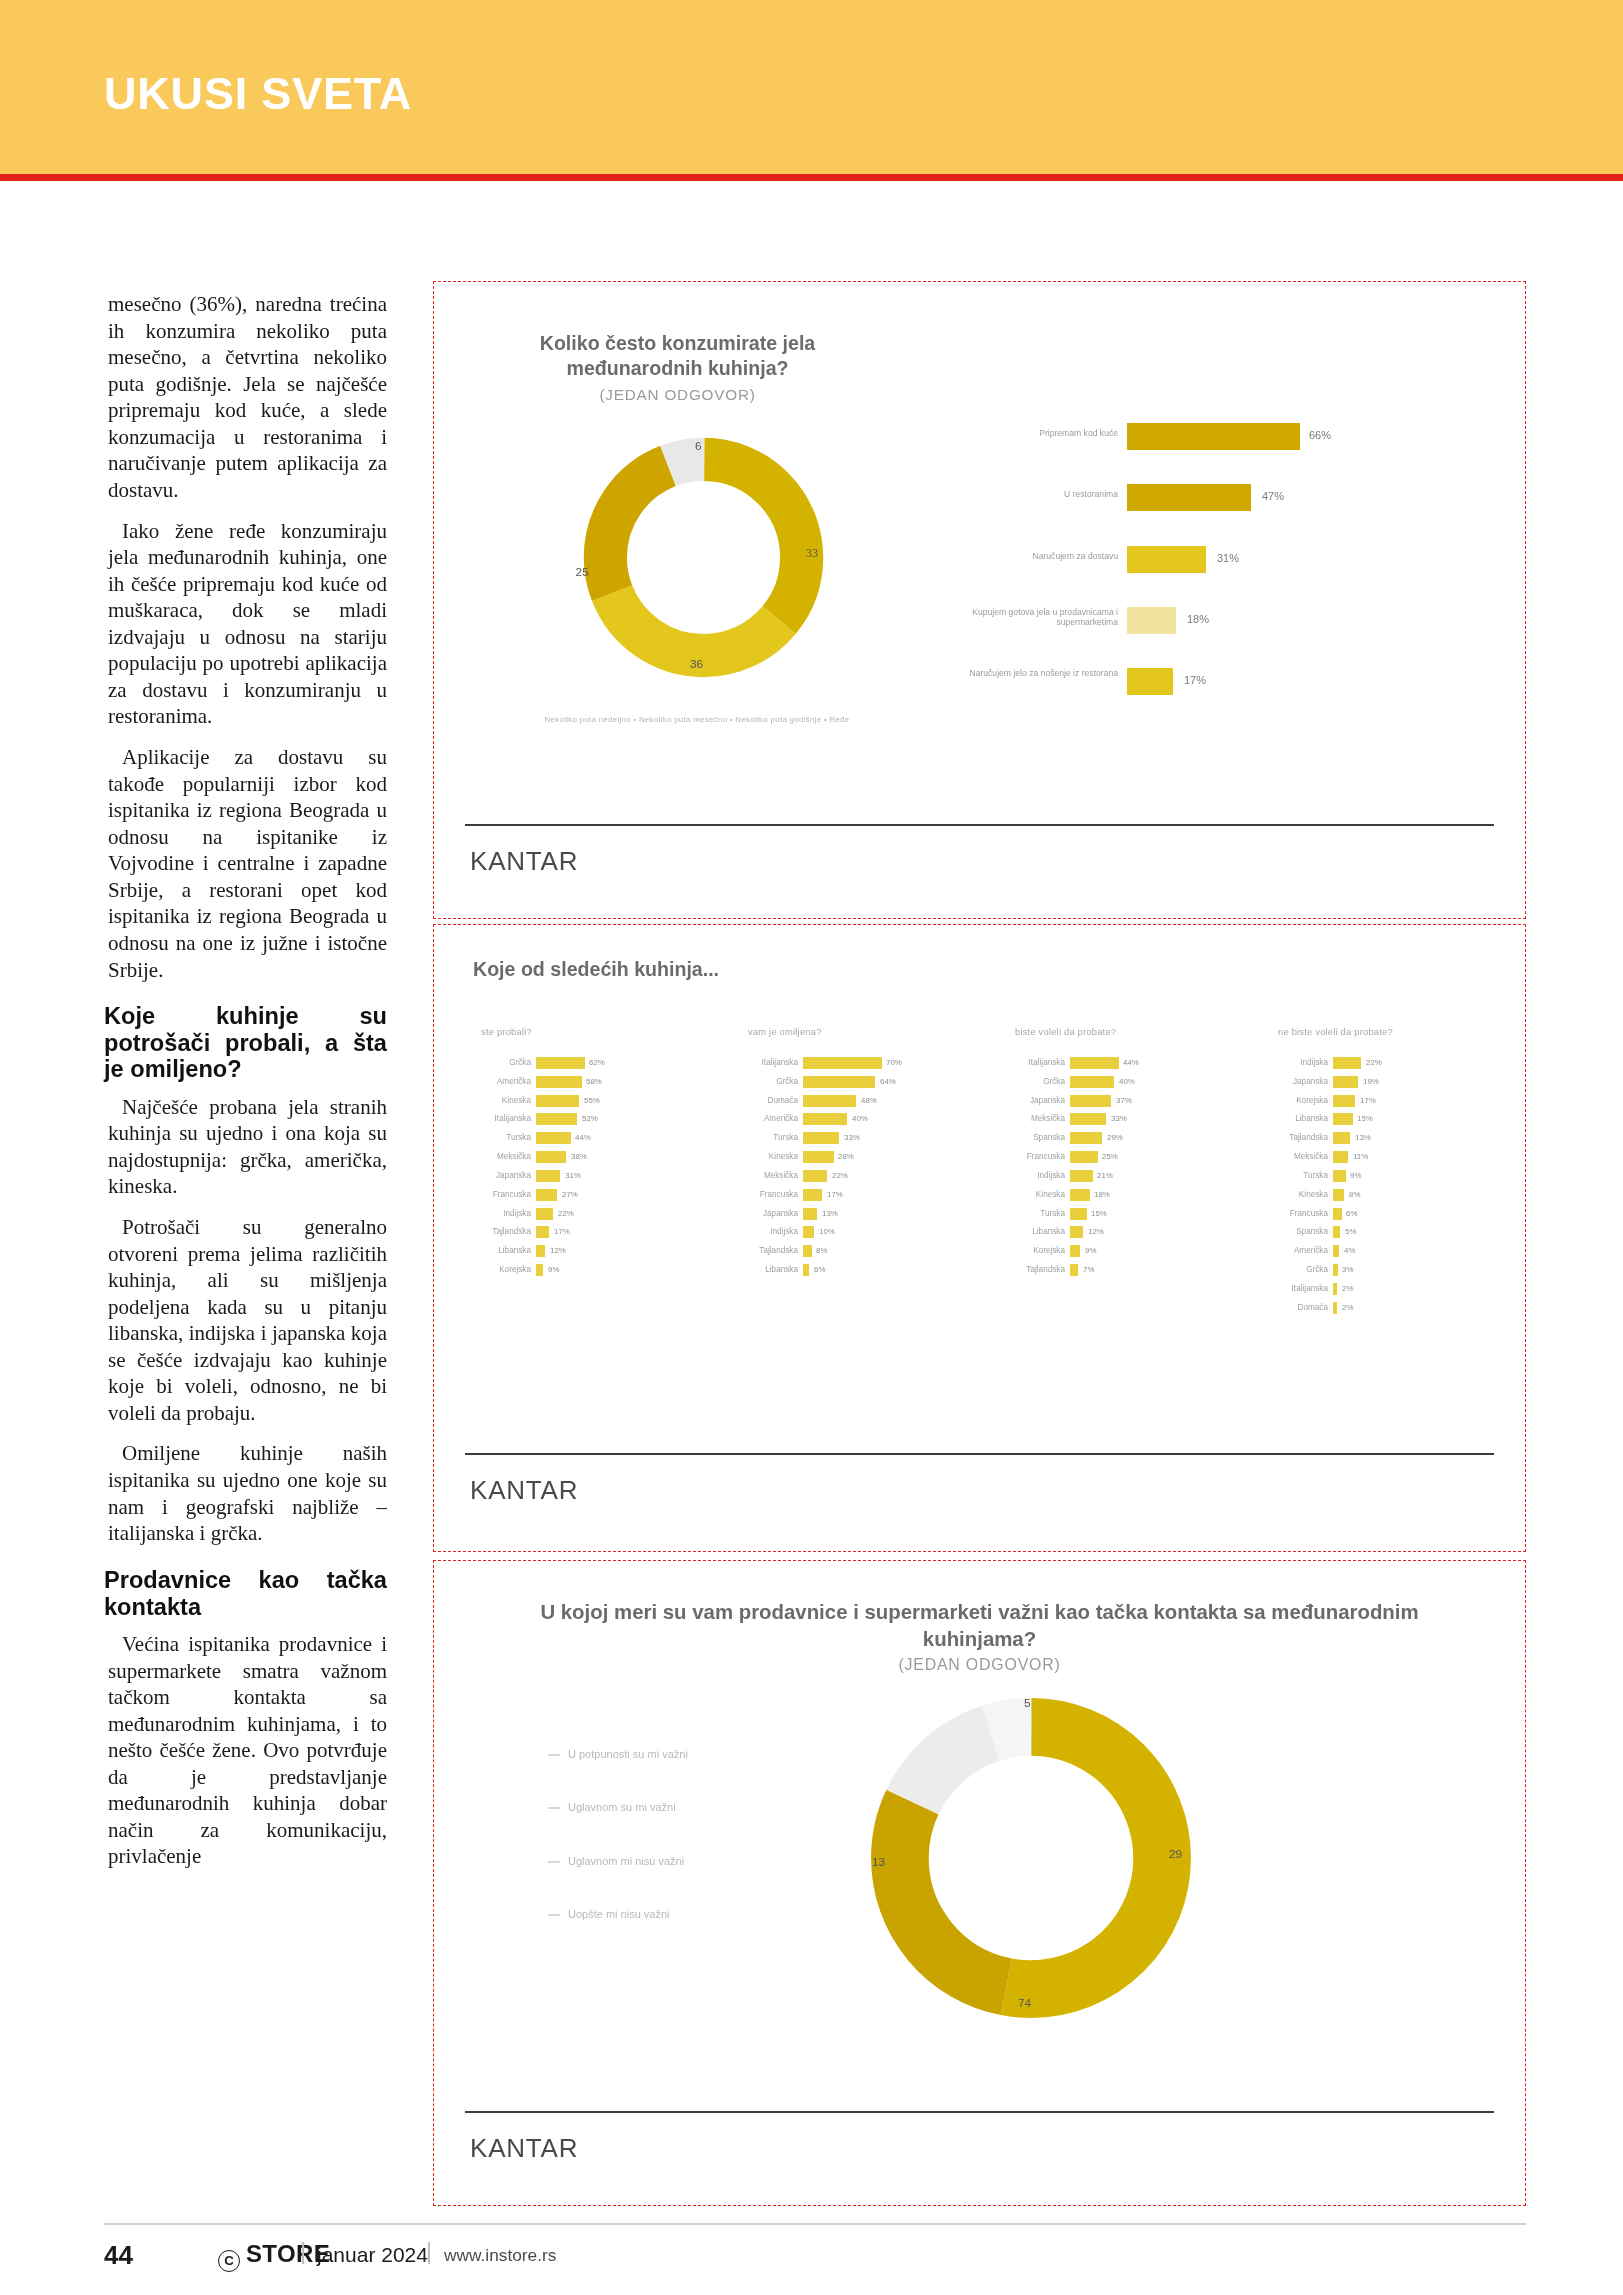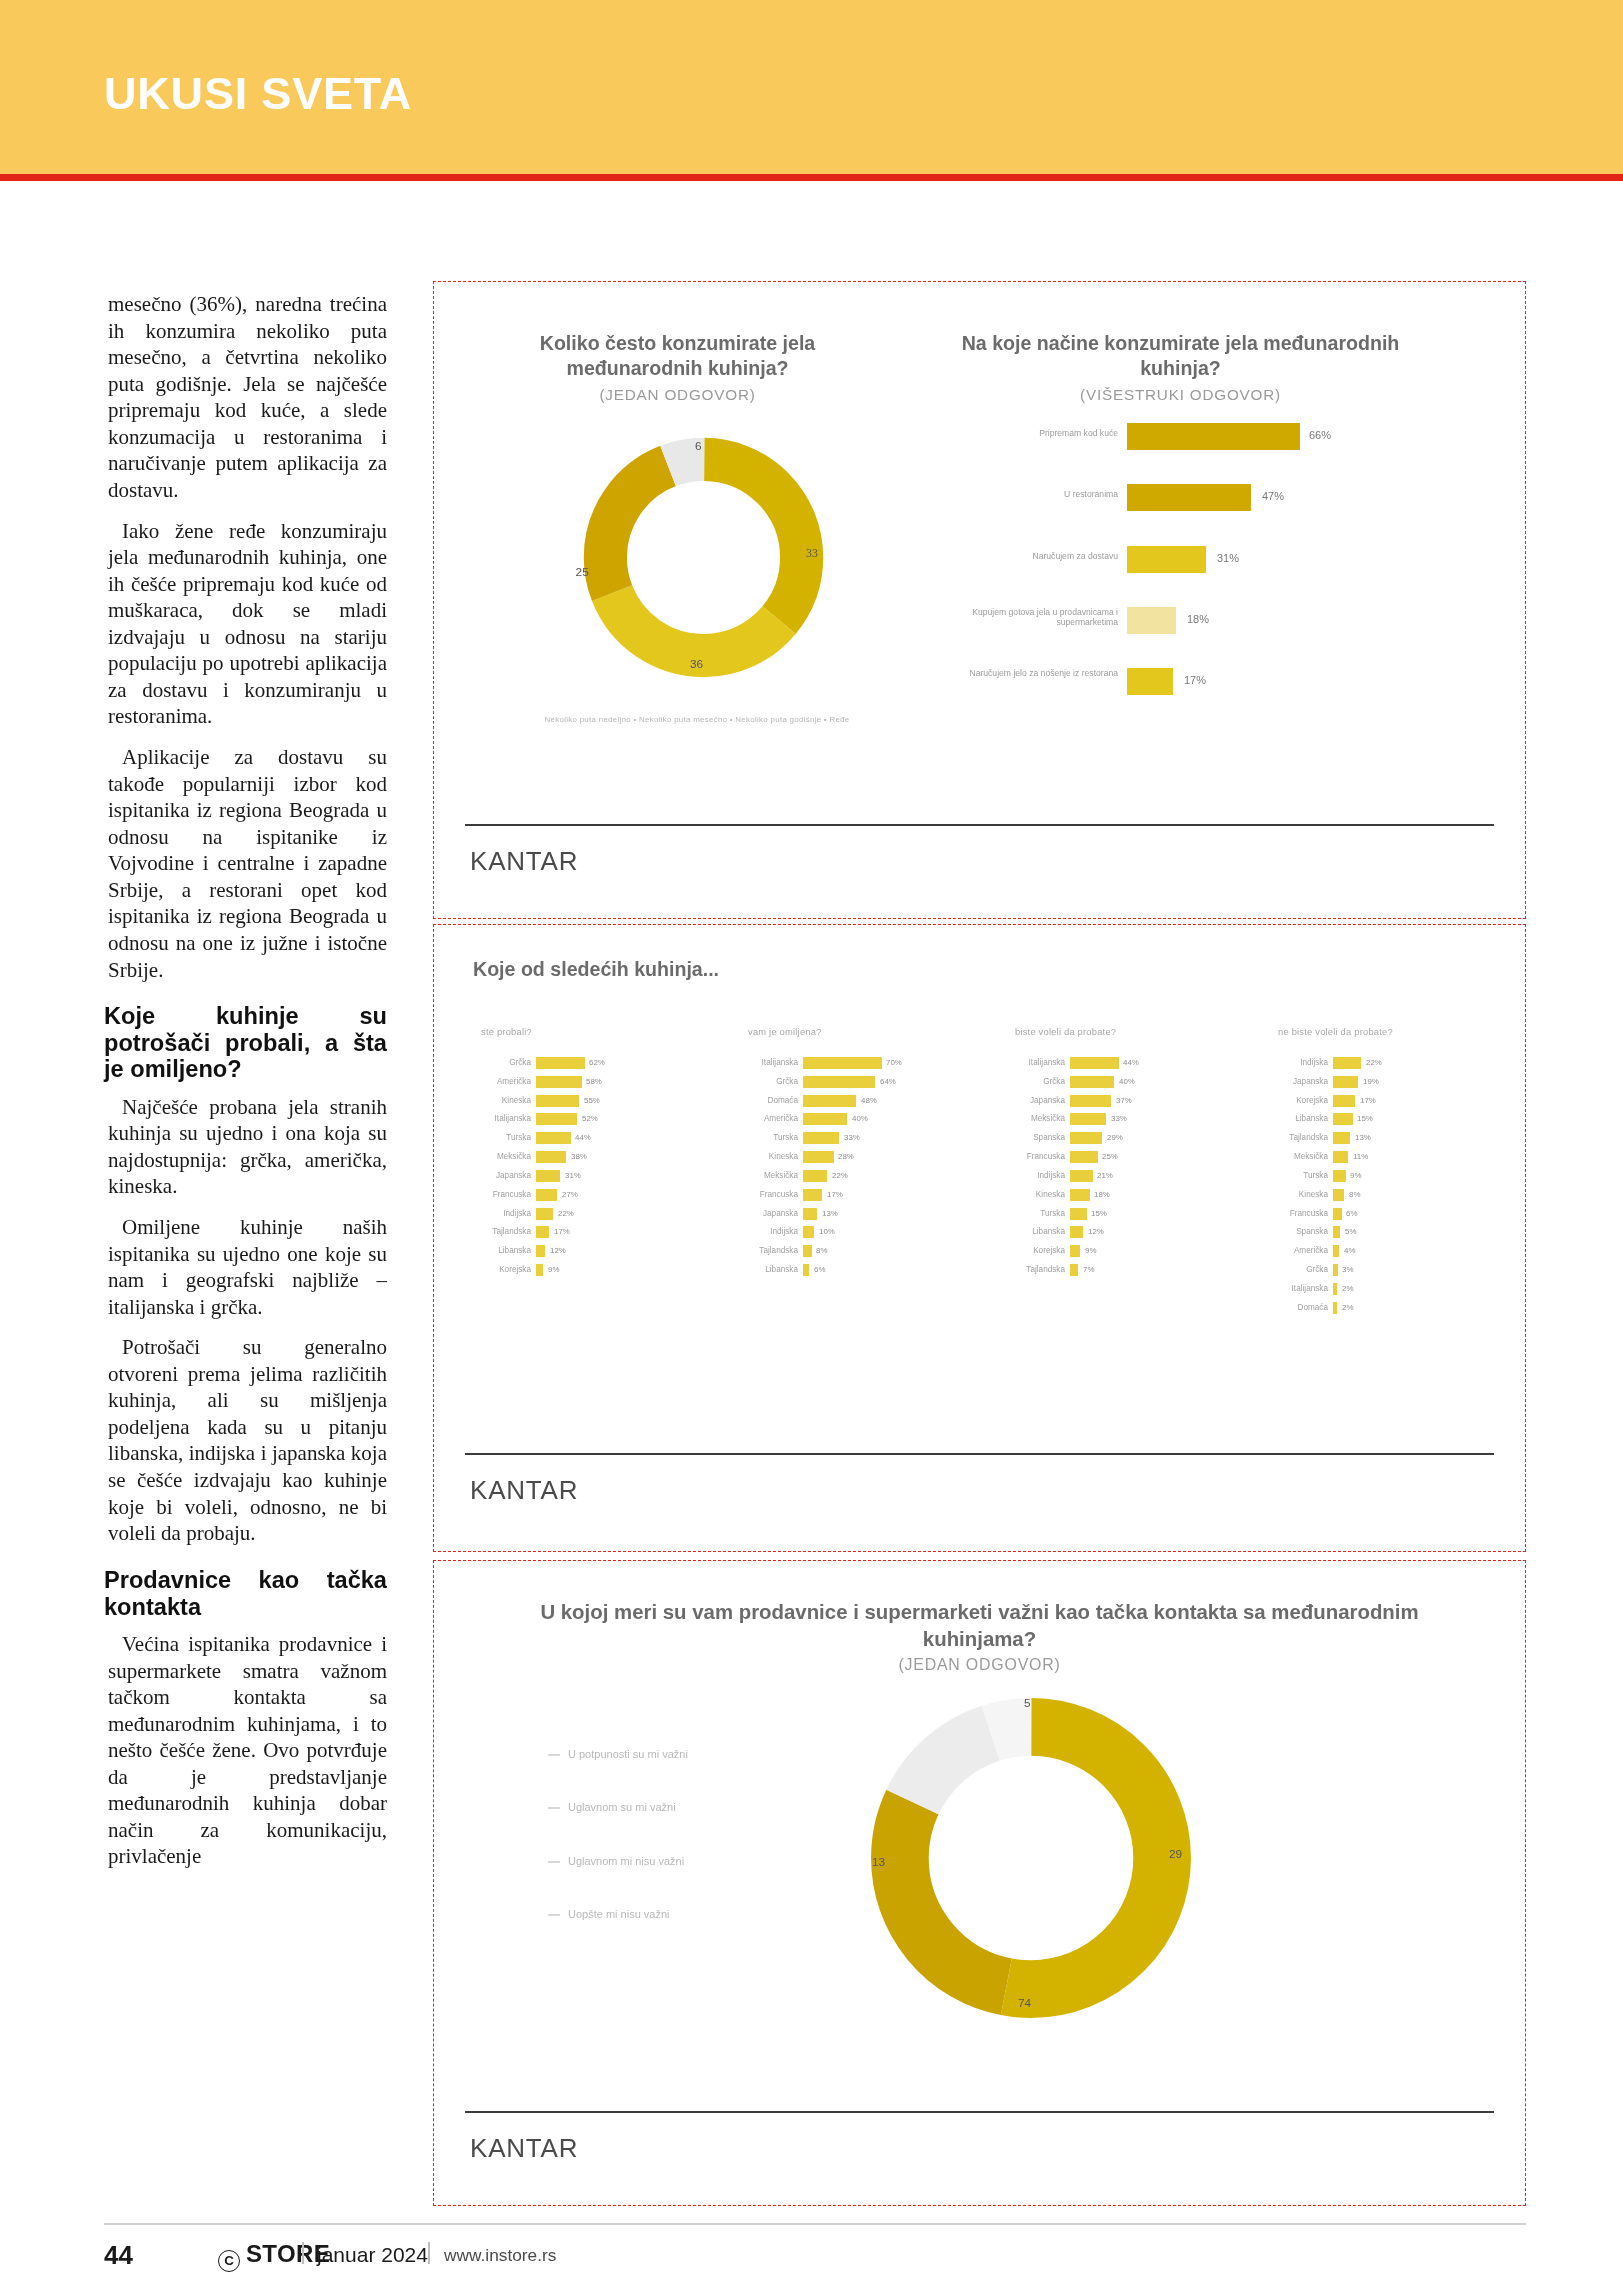--- a/index.html
+++ b/index.html
@@ -298,22 +298,22 @@
 <div class="header-title">UKUSI SVETA</div>
 <div class="header-rule"></div>
 
 <div class="col-left">
   <p>mesečno (36%), naredna trećina ih konzumira nekoliko puta mesečno, a četvrtina nekoliko puta godišnje. Jela se najčešće pripremaju kod kuće, a slede konzumacija u restoranima i naručivanje putem aplikacija za dostavu.</p>
   <p class="indent">Iako žene ređe konzumiraju jela međunarodnih kuhinja, one ih češće pripremaju kod kuće od muškaraca, dok se mladi izdvajaju u odnosu na stariju populaciju po upotrebi aplikacija za dostavu i konzumiranju u restoranima.</p>
   <p class="indent">Aplikacije za dostavu su takođe popularniji izbor kod ispitanika iz regiona Beograda u odnosu na ispitanike iz Vojvodine i centralne i zapadne Srbije, a restorani opet kod ispitanika iz regiona Beograda u odnosu na one iz južne i istočne Srbije.</p>
 
   <h3>Koje kuhinje su potrošači probali, a šta je omiljeno?</h3>
   <p class="indent">Najčešće probana jela stranih kuhinja su ujedno i ona koja su najdostupnija: grčka, američka, kineska.</p>
+  <p class="indent">Potrošači su generalno otvoreni prema jelima različitih kuhinja, ali su mišljenja podeljena kada su u pitanju libanska, indijska i japanska koja se češće izdvajaju kao kuhinje koje bi voleli, odnosno, ne bi voleli da probaju.</p>
   <p class="indent">Omiljene kuhinje naših ispitanika su ujedno one koje su nam i geografski najbliže – italijanska i grčka.</p>
-  <p class="indent">Potrošači su generalno otvoreni prema jelima različitih kuhinja, ali su mišljenja podeljena kada su u pitanju libanska, indijska i japanska koja se češće izdvajaju kao kuhinje koje bi voleli, odnosno, ne bi voleli da probaju.</p>
 
   <h3>Prodavnice kao tačka kontakta</h3>
   <p class="indent">Većina ispitanika prodavnice i supermarkete smatra važnom tačkom kontakta sa međunarodnim kuhinjama, i to nešto češće žene. Ovo potvrđuje da je predstavljanje međunarodnih kuhinja dobar način za komunikaciju, privlačenje</p>
 </div>
 
 <div class="figure" id="fig1">
   <div class="fig-inner">
 
     <div class="fig-title" style="left:47px; top:49px; width:393px; font-size:19.6px;">
       <span>Koliko često konzumirate jela međunarodnih kuhinja?</span>
@@ -328,24 +328,20 @@
         <circle cx="21" cy="21" r="15.9155" fill="transparent" stroke="#e8e8e8" stroke-width="7" stroke-dasharray="6 94" stroke-dashoffset="-69"></circle>
       </svg>
       <div class="donut-label" style="left:121px; top:11px;">6</div>
       <div class="donut-label" style="left:1.6px; top:137px;">25</div>
       <div class="donut-label" style="left:116px; top:229px;">36</div>
       <div class="donut-label" style="left:232px; top:118px;font-family:Liberation Serif, serif;">33</div>
     </div>
 
     <div class="legend" style="left:55px; top:433px; width:416px; text-align:center;">Nekoliko puta nedeljno    •    Nekoliko puta mesečno    •    Nekoliko puta godišnje    •    Ređe</div>
 
-    <div class="fig-title" style="left:503px; top:49px; width:487px; font-size:19.6px;">
-      <span>Na koje načine konzumirate jela međunarodnih kuhinja?</span>
-      <span class="fig-sub">(VIŠESTRUKI ODGOVOR)</span>
-    </div>
 
     <div style="position:absolute; left:503px; top:141px; width:487px; height:283px;">
       <div class="hbar-row" style="top:0px;">
         <div class="hbar-label" style="left:0px; top:4.7px; width:181px;">Pripremam kod kuće</div>
         <div class="hbar-bar" style="left:190px; top:0px; width:173px; background:#cfa800;"></div>
         <div class="hbar-val" style="left:372px; top:6.3px;">66%</div>
       </div>
       <div class="hbar-row" style="top:61px;">
         <div class="hbar-label" style="left:0px; top:4.7px; width:181px;">U restoranima</div>
         <div class="hbar-bar" style="left:190px; top:0px; width:124px; background:#cfa800;"></div>

